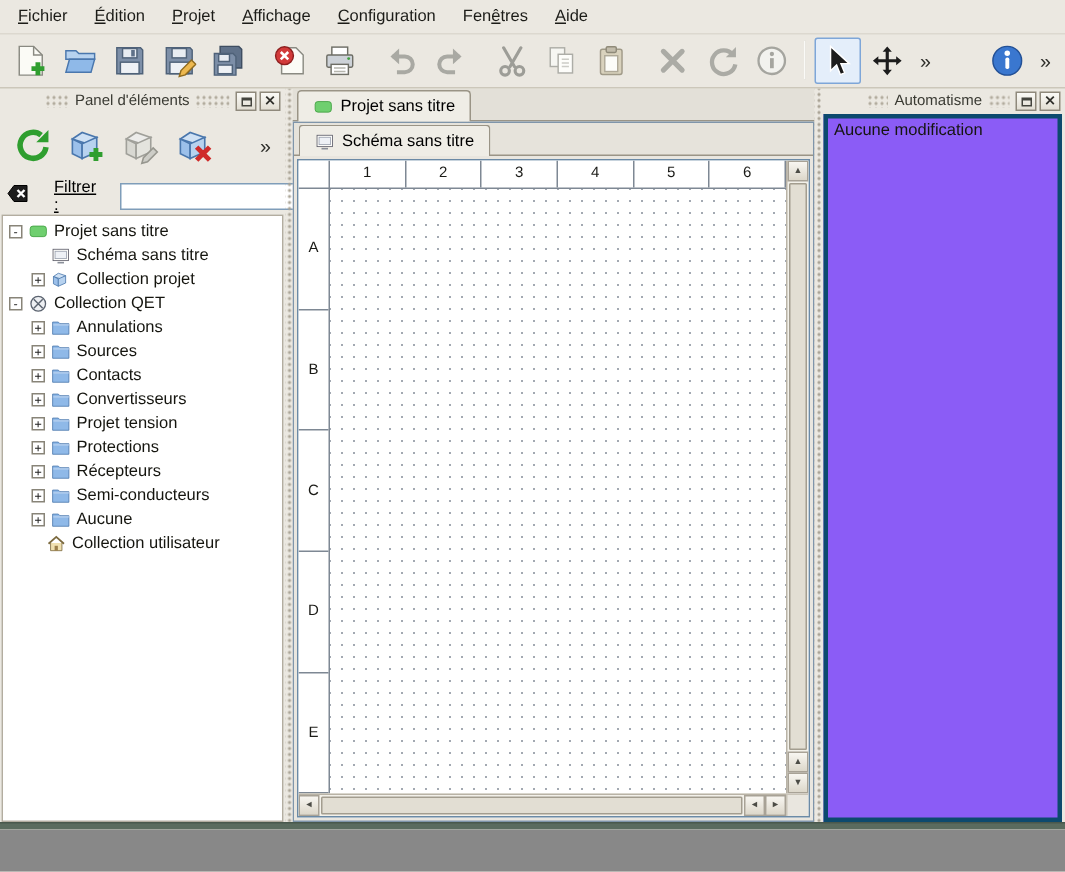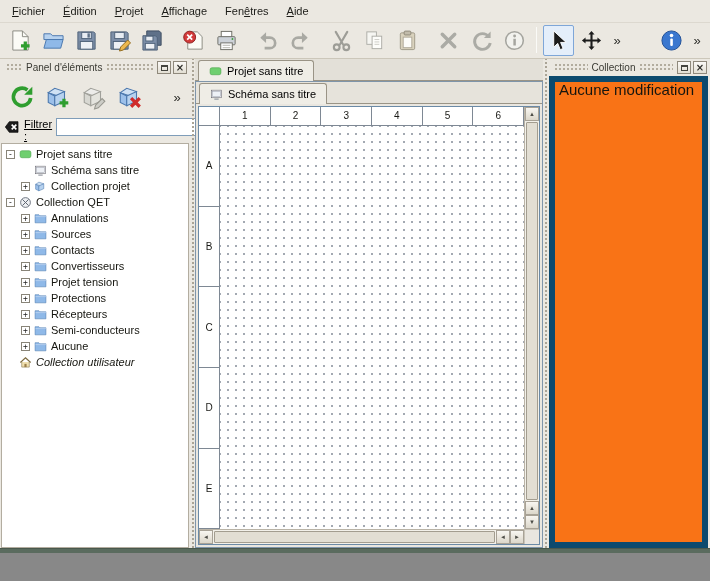--- a/index.html
+++ b/index.html
@@ -20,36 +20,36 @@
   .tgap { width: 8px; }
   .tsep { width: 1px; height: 26px; background: #c3beb2; border-right: 1px solid #fafaf7; margin: 0 5px; }
   .tspacer { flex: 1; }
 
   
   .main { height: 514px; display: flex; overflow: hidden; }
   .splitter { width: 5px; background-image: radial-gradient(#aaa496 1px, transparent 1.1px); background-size: 4px 4px; background-position: 1px 2px; }
 
   
   .dock { display: flex; flex-direction: column; }
-  .dock-header { height: 17px; display: flex; align-items: center; font-size: 10px; color: #3a3a33; padding: 0 2px; }
+  .dock-header { height: 17px; display: flex; align-items: center; font-size: 10px; color: #3a3a33; padding: 0 2px; margin-left: 24px; }
   .grip { flex: 1; height: 9px; background-image: radial-gradient(#b2ac9e 1px, transparent 1.1px); background-size: 4px 4px; margin: 0 4px; }
   .grip.fixed { flex: none; width: 16px; }
   .dock-title { white-space: nowrap; }
   .dock-btns { display: flex; gap: 2px; margin-right: 1px; }
   .dock-btn { width: 14px; height: 13px; border: 1px solid #8f897c; background: linear-gradient(#fbfaf7, #e2ded3); display: flex; align-items: center; justify-content: center; }
   .ico-float { width: 7px; height: 6px; border: 1px solid #44443e; border-top: 2px solid #44443e; display: block; }
   .ico-close { font: bold 10px/1 "DejaVu Sans", sans-serif; color: #2e2e2a; }
 
   
   .left-dock { width: 190px; }
   .panel-toolbar { height: 42px; display: flex; align-items: center; padding: 0 4px; }
   .pbtn { width: 34px; height: 34px; }
   .pbtn .icon svg { width: 26px; height: 26px; }
   .panel-toolbar .overflow { margin-left: auto; }
-  .filter-row { height: 25px; display: flex; align-items: flex-start; gap: 4px; padding: 0 4px; font-size: 11px; text-decoration: underline; }
+  .filter-row { height: 25px; display: flex; align-items: center; gap: 16px; padding: 0 4px; font-size: 11px; text-decoration: underline; }
   .fbtn { width: 20px; height: 20px; display: flex; align-items: center; justify-content: center; }
   .fbtn svg { width: 16px; height: 16px; }
   .filter-input { flex: 1; height: 18px; border: 1px solid #7f9db9; background: #fff; font: 11px "Liberation Sans", sans-serif; padding: 1px 3px; }
   .tree { flex: 1; background: #fff; border: 1px solid #b3ada0; margin: 0 1px 0 1px; overflow: hidden; padding-top: 2px; font-size: 11px; color: #15150f; }
   .tree-row { height: 16px; display: flex; align-items: center; gap: 4px; white-space: nowrap; }
   .expander { width: 9px; height: 9px; flex: none; border: 1px solid #888478; background: #fff; font: 8px/8px "DejaVu Sans Mono", monospace; text-align: center; color: #222; }
   .expander.hidden { visibility: hidden; }
   .ticon { flex: none; }
   .ticon svg { width: 13px; height: 13px; display: block; }
 
@@ -76,36 +76,37 @@
   .sbtn { flex: none; width: 14px; height: 14px; border: 1px solid #a8a296; background: linear-gradient(#f8f6f1, #dcd7ca); display: flex; align-items: center; justify-content: center; }
   .arr { font-size: 6px; color: #4c4c46; line-height: 1; }
   .strack { flex: 1; position: relative; }
   .sthumb { position: absolute; background: #e2ded3; border: 1px solid #a39d8f; border-radius: 1px; }
   .sthumb.v { left: 1px; right: 1px; top: 1px; bottom: 1px; }
   .sthumb.h { top: 1px; bottom: 1px; left: 1px; right: 1px; }
   .scorner { position: absolute; right: 0; bottom: 0; width: 15px; height: 15px; background: #e9e6df; border-left: 1px solid #c9c4b8; border-top: 1px solid #c9c4b8; }
 
   
   .right-dock { width: 162px; }
-  .undo-list { flex: 1; margin: 0 2px 0 1px; border: 6px solid #0c4a6e; background: #f97316; font-size: 15px; overflow: hidden; color: #15150f; }
+  .undo-list { flex: 1; margin: 0 2px 0 1px; border: 3px solid #0c4a6e; background: #8b5cf6; font-size: 11px; overflow: hidden; color: #15150f; }
   .list-item { height: 16px; line-height: 16px; padding: 0 4px; white-space: nowrap; }
 
   
   .bottom-strip { height: 5px; background: #5a6b5e; border-top: 1px solid #49584c; }
 </style>
 </head>
 <body>
 
 <div id="app">
 
   <div class="menubar">
       <div class="menu-item"><u>F</u>ichier</div>
       <div class="menu-item"><u>É</u>dition</div>
       <div class="menu-item"><u>P</u>rojet</div>
       <div class="menu-item"><u>A</u>ffichage</div>
+      <div class="menu-item"><u>C</u>onfiguration</div>
       <div class="menu-item">Fen<u>ê</u>tres</div>
       <div class="menu-item"><u>A</u>ide</div>
     </div>
 
   <div class="toolbar">
       <div class="tbtn">
         <span class="icon">
           <svg viewBox="0 0 24 24">
             <path d="M4 2h10l6 6v14H4z" fill="#fbfbf6" stroke="#8a8a82"></path>
             <path d="M14 2v6h6" fill="none" stroke="#8a8a82"></path>
@@ -464,21 +465,21 @@
           <div class="tree-row" style="padding-left: 19px;">
             <span class="expander">+</span>
             <span class="ticon">
               <svg viewBox="0 0 24 24">
                 <path d="M2 5h7l2 2h11v13H2z" fill="#8fb9e8" stroke="#4a77ad"></path>
                 <path d="M2.8 8.5h20" stroke="#c6daf2" stroke-width="1.2"></path>
               </svg>
             </span>
             <span class="tlabel">Aucune</span>
           </div>
-          <div class="tree-row" style="padding-left: 4px; font-style: italic;">
+          <div class="tree-row" style="padding-left: 16px;">
             <span class="expander hidden"></span>
             <span class="ticon">
               <svg viewBox="0 0 24 24">
                 <path d="M2.5 12L12 3.5 21.5 12" fill="none" stroke="#7c6a3f" stroke-width="2.2"></path>
                 <path d="M5 11v9.5h14V11" fill="#f0e0b0" stroke="#7c6a3f"></path>
                 <rect x="10" y="14.5" width="4" height="6" fill="#9b7f4a"></rect>
               </svg>
             </span>
             <span class="tlabel">Collection utilisateur</span>
           </div>
@@ -561,21 +562,21 @@
           <div class="scorner"></div>
         </div>
       </div>
     </div>
 
     <div class="splitter"></div>
 
     <div class="dock right-dock">
       <div class="dock-header">
         <span class="grip"></span>
-        <span class="dock-title">Collection</span>
+        <span class="dock-title">Automatisme</span>
         <span class="grip"></span>
         <span class="dock-btns">
           <span class="dock-btn">
               <span class="ico-float"></span>
             </span>
           <span class="dock-btn">
               <span class="ico-close">×</span>
             </span>
         </span>
       </div>

